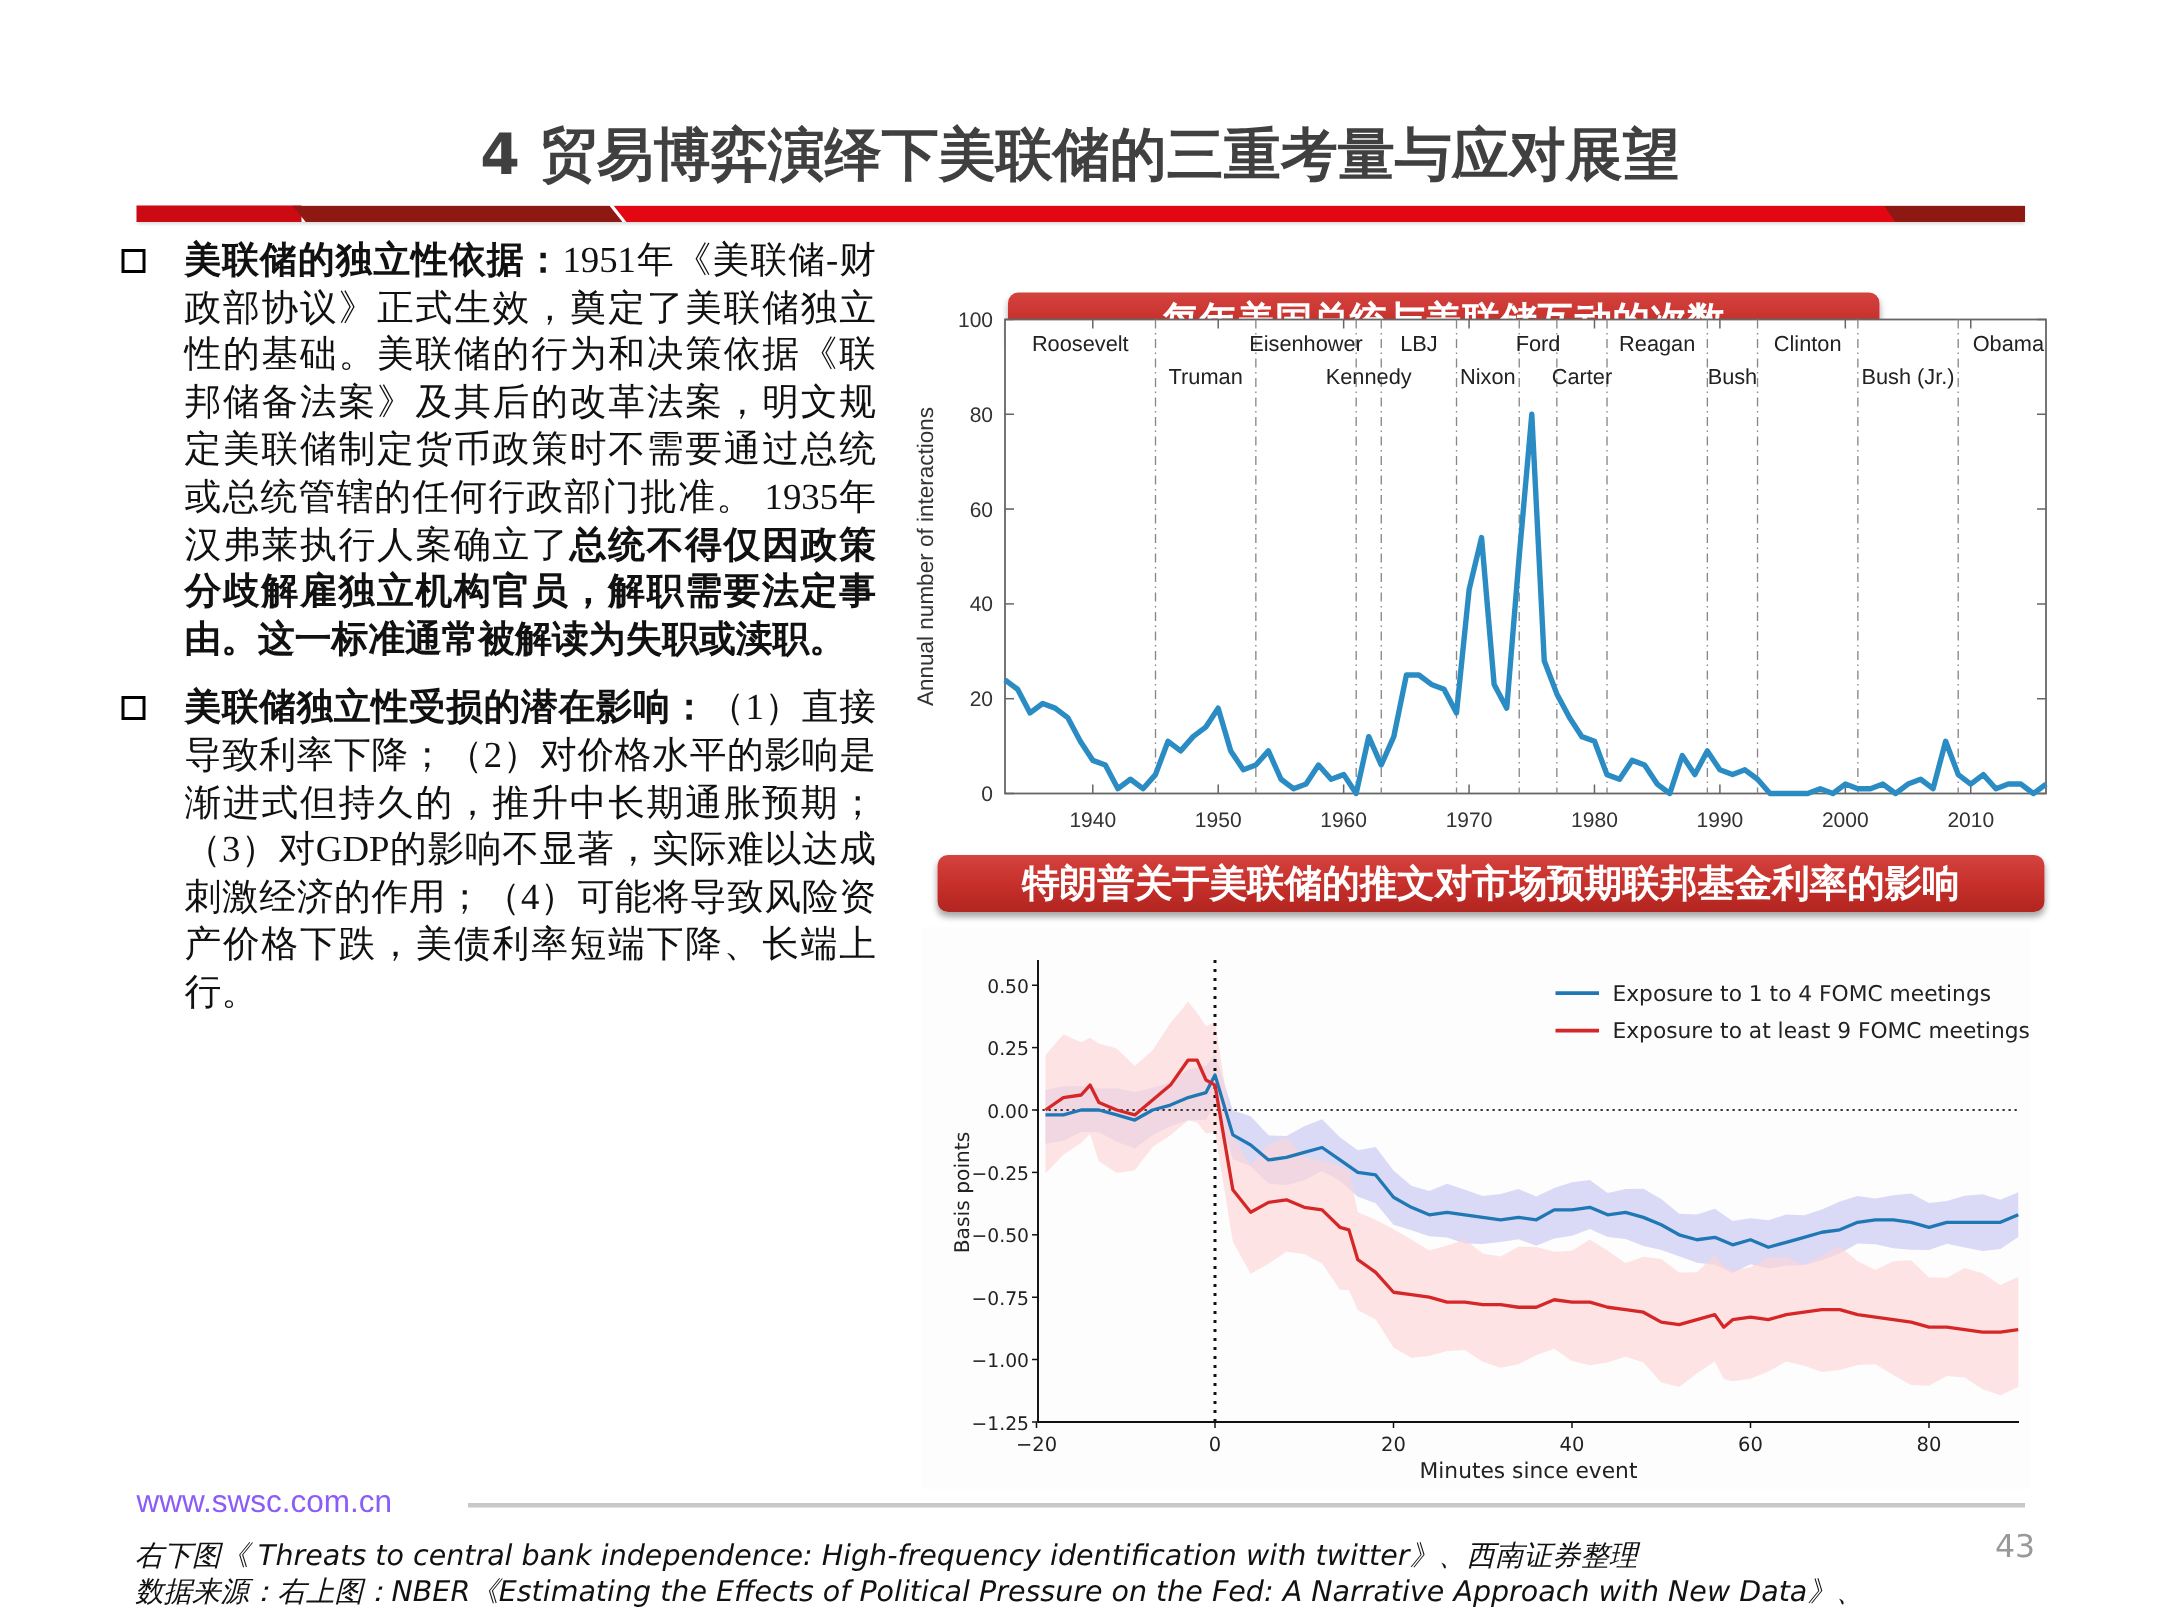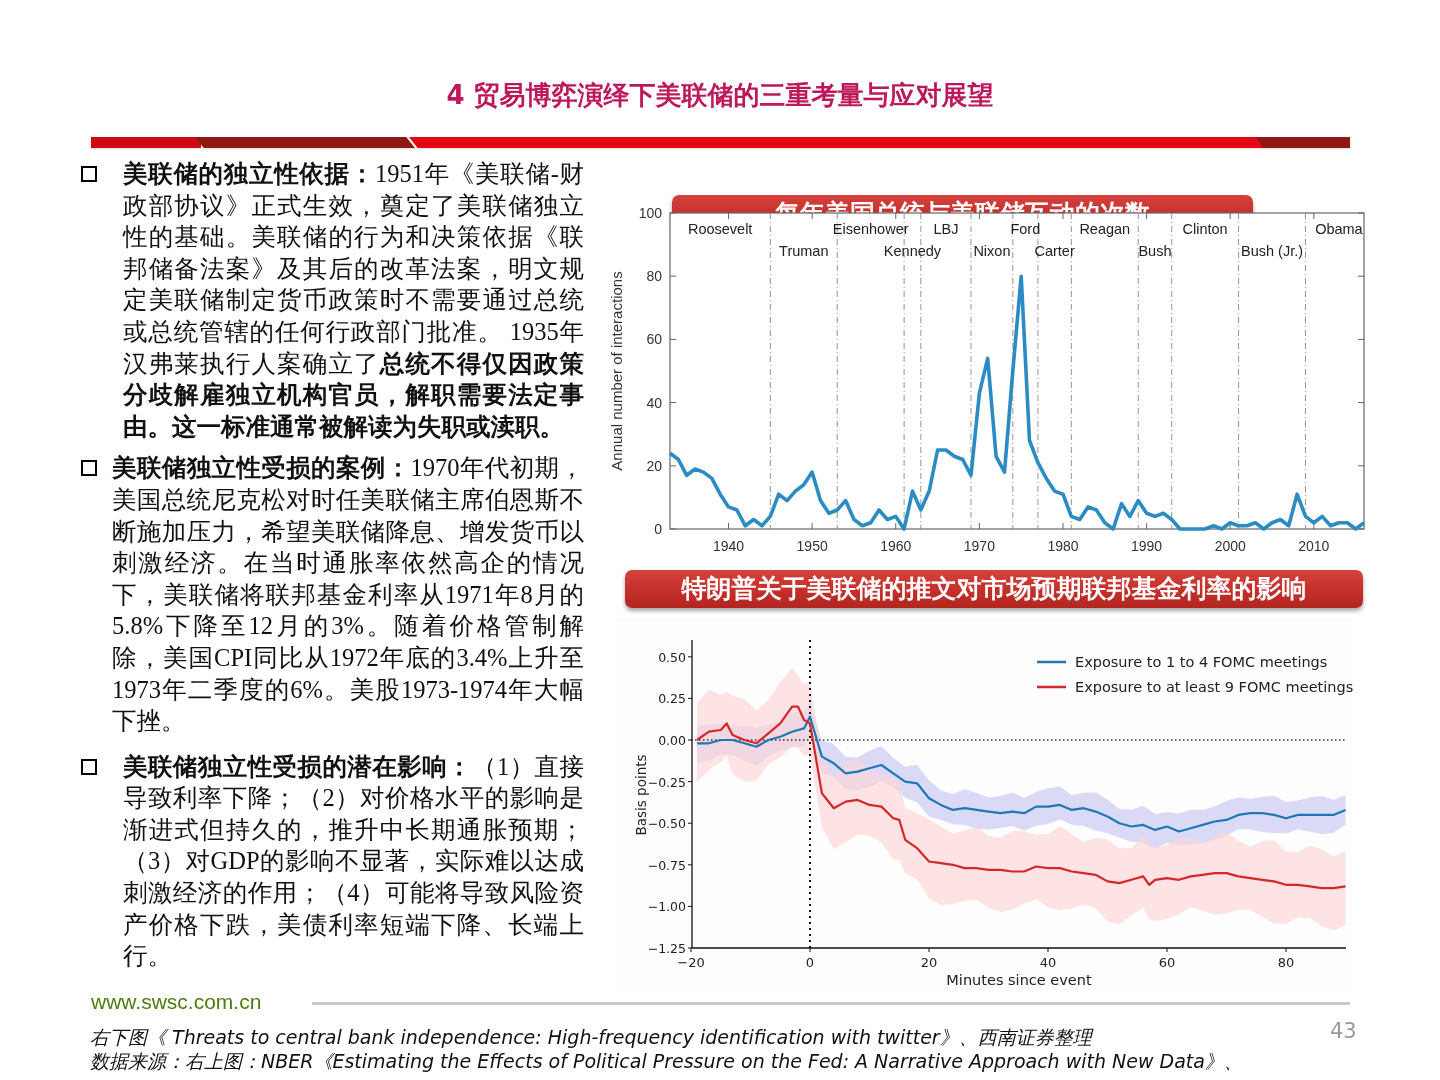--- a/index.html
+++ b/index.html
@@ -1,52 +1,48 @@
 <!DOCTYPE html>
 <html><head>
 <meta charset="utf-8">
 <style>
   html, body { margin:0; padding:0; background:#ffffff; }
   body { width:1440px; height:1080px; position:relative; overflow:hidden; font-family:"DejaVu Sans", "Liberation Sans", sans-serif; color:#111; }
-  .page-title { position:absolute; left:0; width:1440px; top:78px; text-align:center; font-size:26px; font-weight:bold; letter-spacing:0px; color:#be185d; }
+  .page-title { position:absolute; left:0; width:1440px; top:78px; text-align:center; font-size:38px; font-weight:bold; letter-spacing:0px; color:#404040; }
   .title-bar { position:absolute; left:91px; top:137px; width:1259px; height:11px; box-shadow:0 1px 2px rgba(0,0,0,0.15); }
   .title-bar .seg { position:absolute; top:0; height:11px; }
   .left-col { position:absolute; left:79px; top:158px; width:505px;font-family:Liberation Serif, serif; }
   .bullet { position:relative; font-size:24.5px; line-height:31.6px; color:#111; }
   .bullet .box { position:absolute; left:2px; top:8px; width:12px; height:12px; border:2.6px solid #000; }
   .bullet .body { margin-left:44px; text-align:justify; }
   .bullet.b2 .body { margin-left:33px; }
   .bullet b { font-weight:bold; }
   .chart-head { position:absolute; height:38px; border-radius:7px; background:linear-gradient(#d4433f 0%, #c7302b 50%, #b22520 100%); box-shadow:0 3px 4px rgba(0,0,0,0.35); color:#fff; font-weight:bold; font-size:25px; text-align:center; line-height:38px; }
   .chart-svg { position:absolute; }
-  .footer-link { position:absolute; left:91px; top:990px; font-size:21px; color:#4d7c0f; font-family:"Liberation Sans", sans-serif; }
+  .footer-link { position:absolute; left:91px; top:990px; font-size:21px; color:#8b5cf6; font-family:"Liberation Sans", sans-serif; }
   .footer-rule { position:absolute; left:312px; top:1002px; width:1038px; height:3px; background:#c8c8c8; }
   .source { position:absolute; left:90px; top:1025px; font-size:19px; font-style:italic; color:#111; line-height:24px; }
   .page-num { position:absolute; left:1330px; top:1019px; font-size:21px; color:#999;text-align:center; }
 </style>
 </head>
 <body>
 
 <div class="page-title">4 贸易博弈演绎下美联储的三重考量与应对展望</div>
 
 <div class="title-bar">
   <div class="seg" style="left:0;width:110px;background:#cc0a14;"></div>
   <div class="seg" style="left:104px;width:220px;background:#8d1912;clip-path:polygon(0 0,96% 0,100% 100%,4% 100%);"></div>
   <div class="seg" style="left:318px;width:860px;background:#e30613;clip-path:polygon(0 0,98.5% 0,100% 100%,1% 100%);"></div>
   <div class="seg" style="left:1165px;width:94px;background:#8d1912;clip-path:polygon(0 0,100% 0,100% 100%,8% 100%);"></div>
 </div>
 
 <div class="left-col">
   <div class="bullet b1">
     <span class="box"></span>
     <div class="body"><b>美联储的独立性依据：</b><span>1951年《美联储-财政部协议》正式生效，奠定了美联储独立性的基础。美联储的行为和决策依据《联邦储备法案》及其后的改革法案，明文规定美联储制定货币政策时不需要通过总统或总统管辖的任何行政部门批准。 1935年汉弗莱执行人案确立了</span><b>总统不得仅因政策分歧解雇独立机构官员，解职需要法定事由。这一标准通常被解读为失职或渎职。</b></div>
-  </div>
-  <div class="bullet b2" style="margin-top:10px;">
-    <span class="box"></span>
-    <div class="body"><b>美联储独立性受损的案例：</b><span>1970年代初期，美国总统尼克松对时任美联储主席伯恩斯不断施加压力，希望美联储降息、增发货币以刺激经济。在当时通胀率依然高企的情况下，美联储将联邦基金利率从1971年8月的5.8%下降至12月的3%。随着价格管制解除，美国CPI同比从1972年底的3.4%上升至1973年二季度的6%。美股1973-1974年大幅下挫。</span></div>
   </div>
   <div class="bullet b3" style="margin-top:14px;">
     <span class="box"></span>
     <div class="body"><b>美联储独立性受损的潜在影响：</b><span>（1）直接导致利率下降；（2）对价格水平的影响是渐进式但持久的，推升中长期通胀预期；（3）对GDP的影响不显著，实际难以达成刺激经济的作用；（4）可能将导致风险资产价格下跌，美债利率短端下降、长端上行。</span></div>
   </div>
 </div>
 
 <div class="chart-head" style="left:672px;top:176px;width:581px;margin-top:19px;">每年美国总统与美联储互动的次数</div>
 
 <svg class="chart-svg" id="top-chart" style="left:600px;top:200px;" width="775" height="365" viewBox="600 200 775 365">

